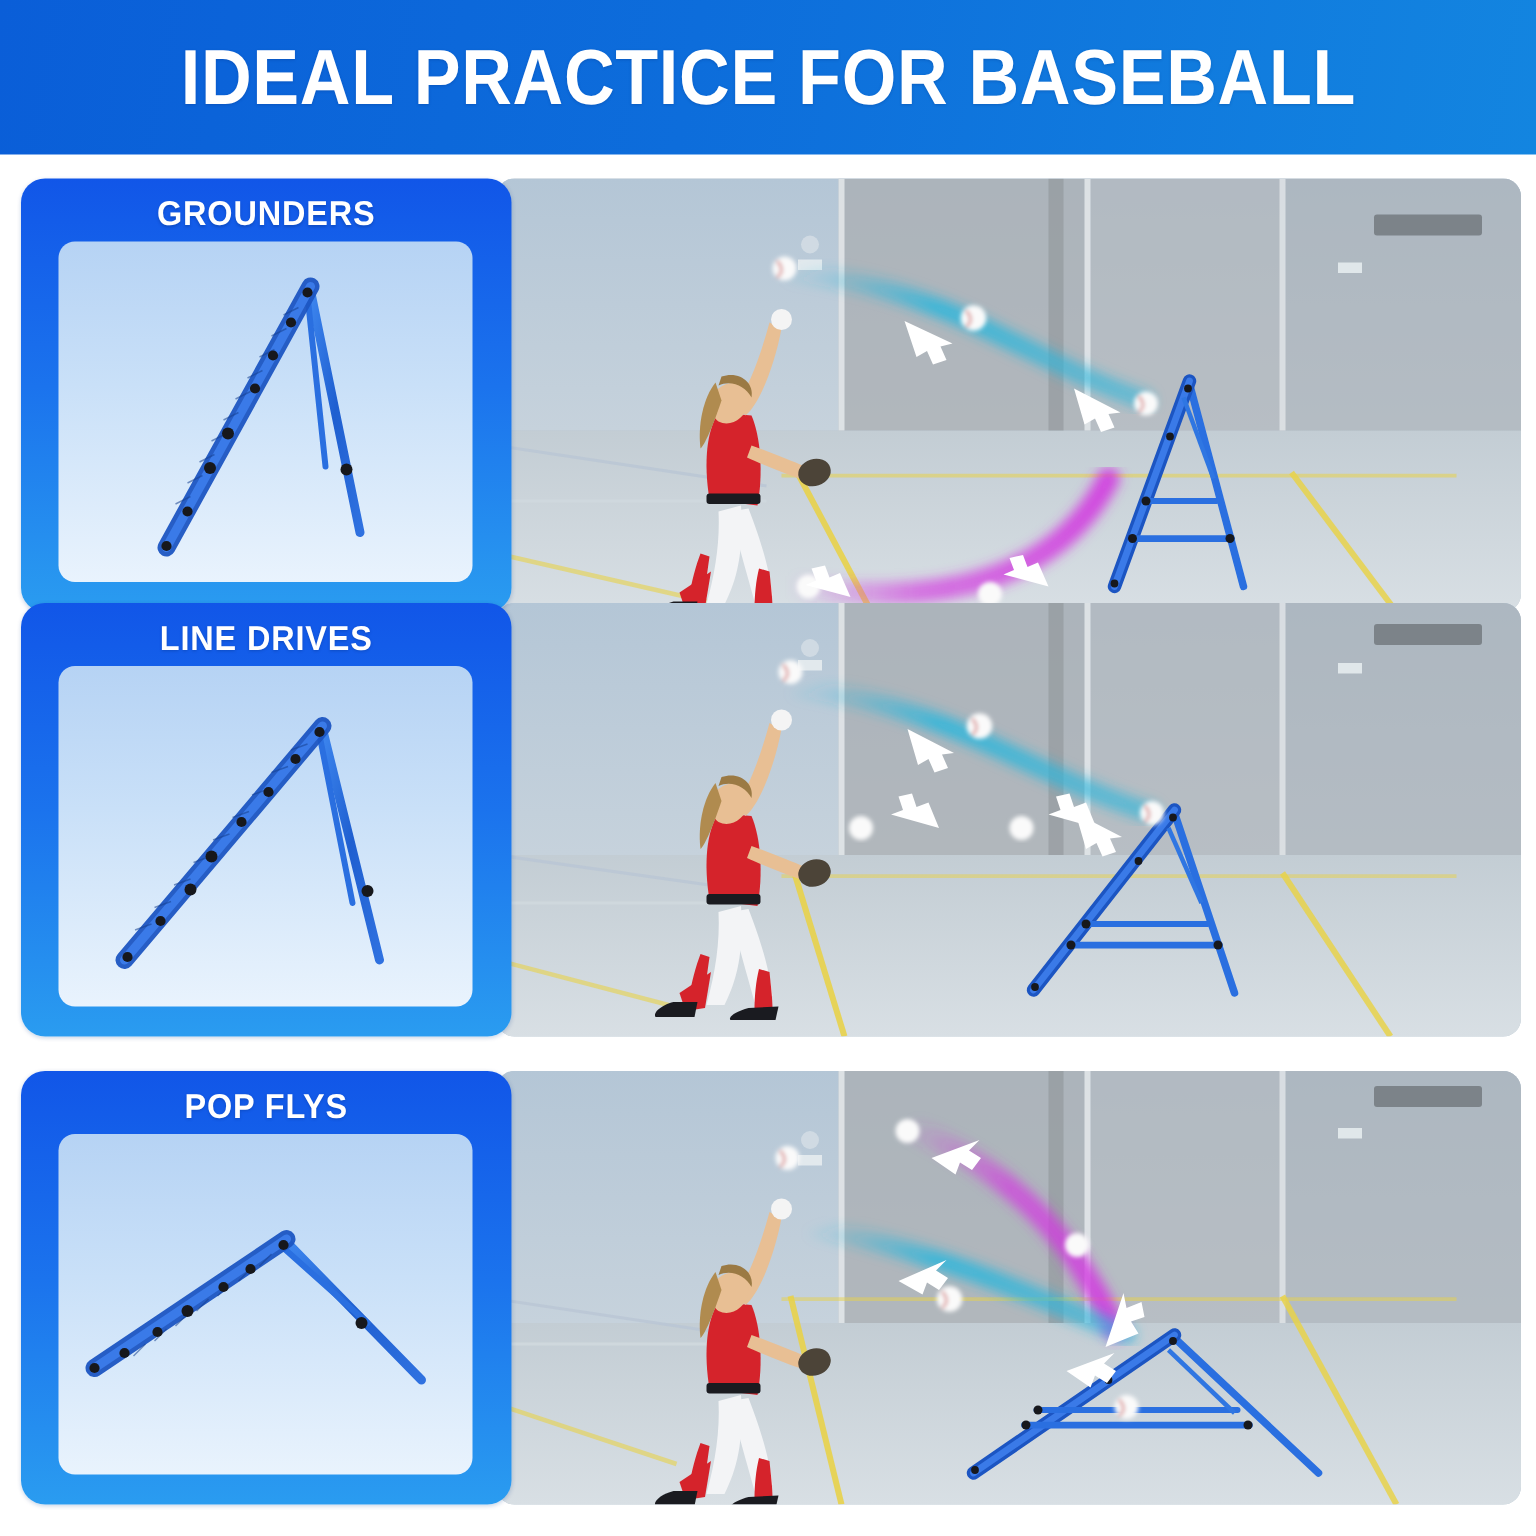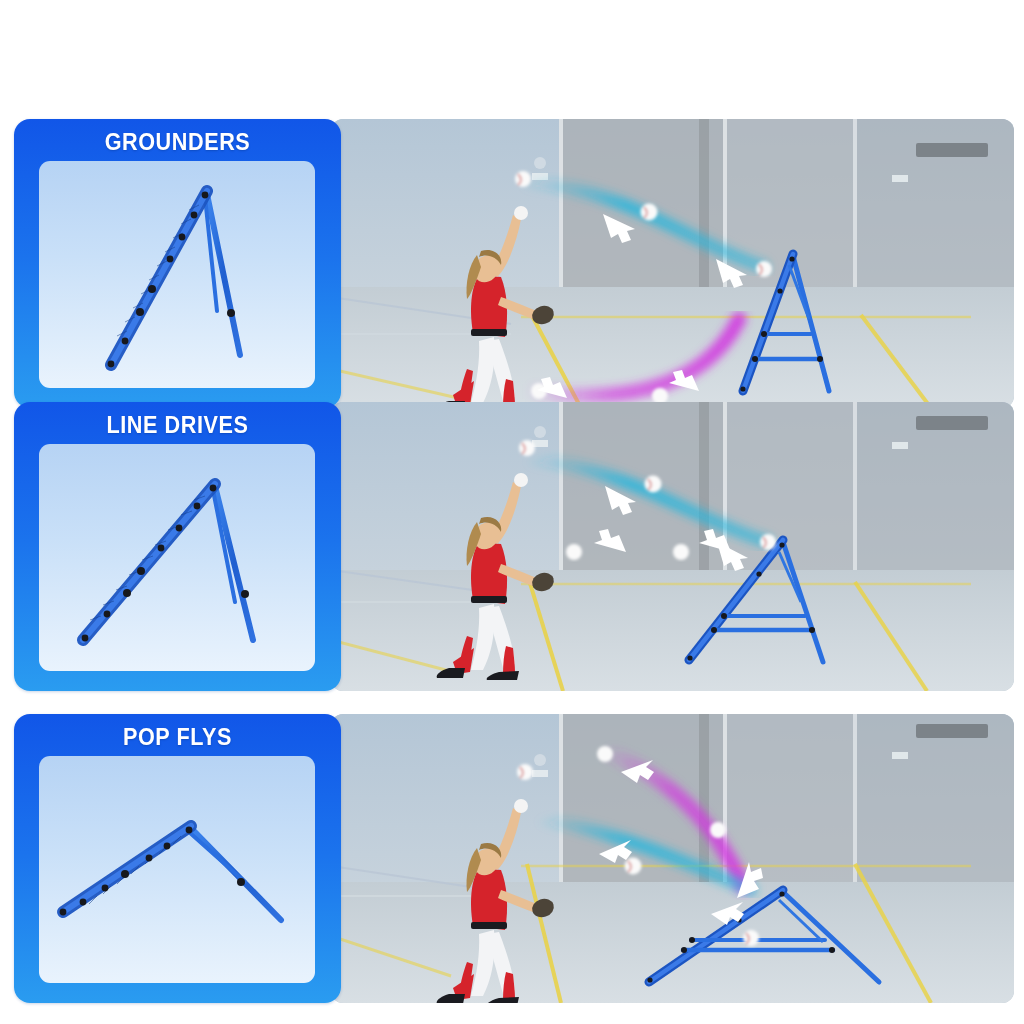--- a/index.html
+++ b/index.html
@@ -73,20 +73,23 @@
     background:#b9c7d2;
     z-index:1;
   }
   .photo svg{position:absolute;inset:0;width:100%;height:100%;display:block;}
 </style>
 </head>
 <body>
 
 <div class="page">
 
+  <div class="header">
+    <div class="header-title">IDEAL PRACTICE FOR BASEBALL</div>
+  </div>
 
   <div class="rows">
 
     <div class="row row-0">
 
       <div class="card">
         <div class="card-title">GROUNDERS</div>
         <div class="card-stage">
           <svg viewBox="0 0 276 227" preserveAspectRatio="xMidYMid meet">
             <defs>

